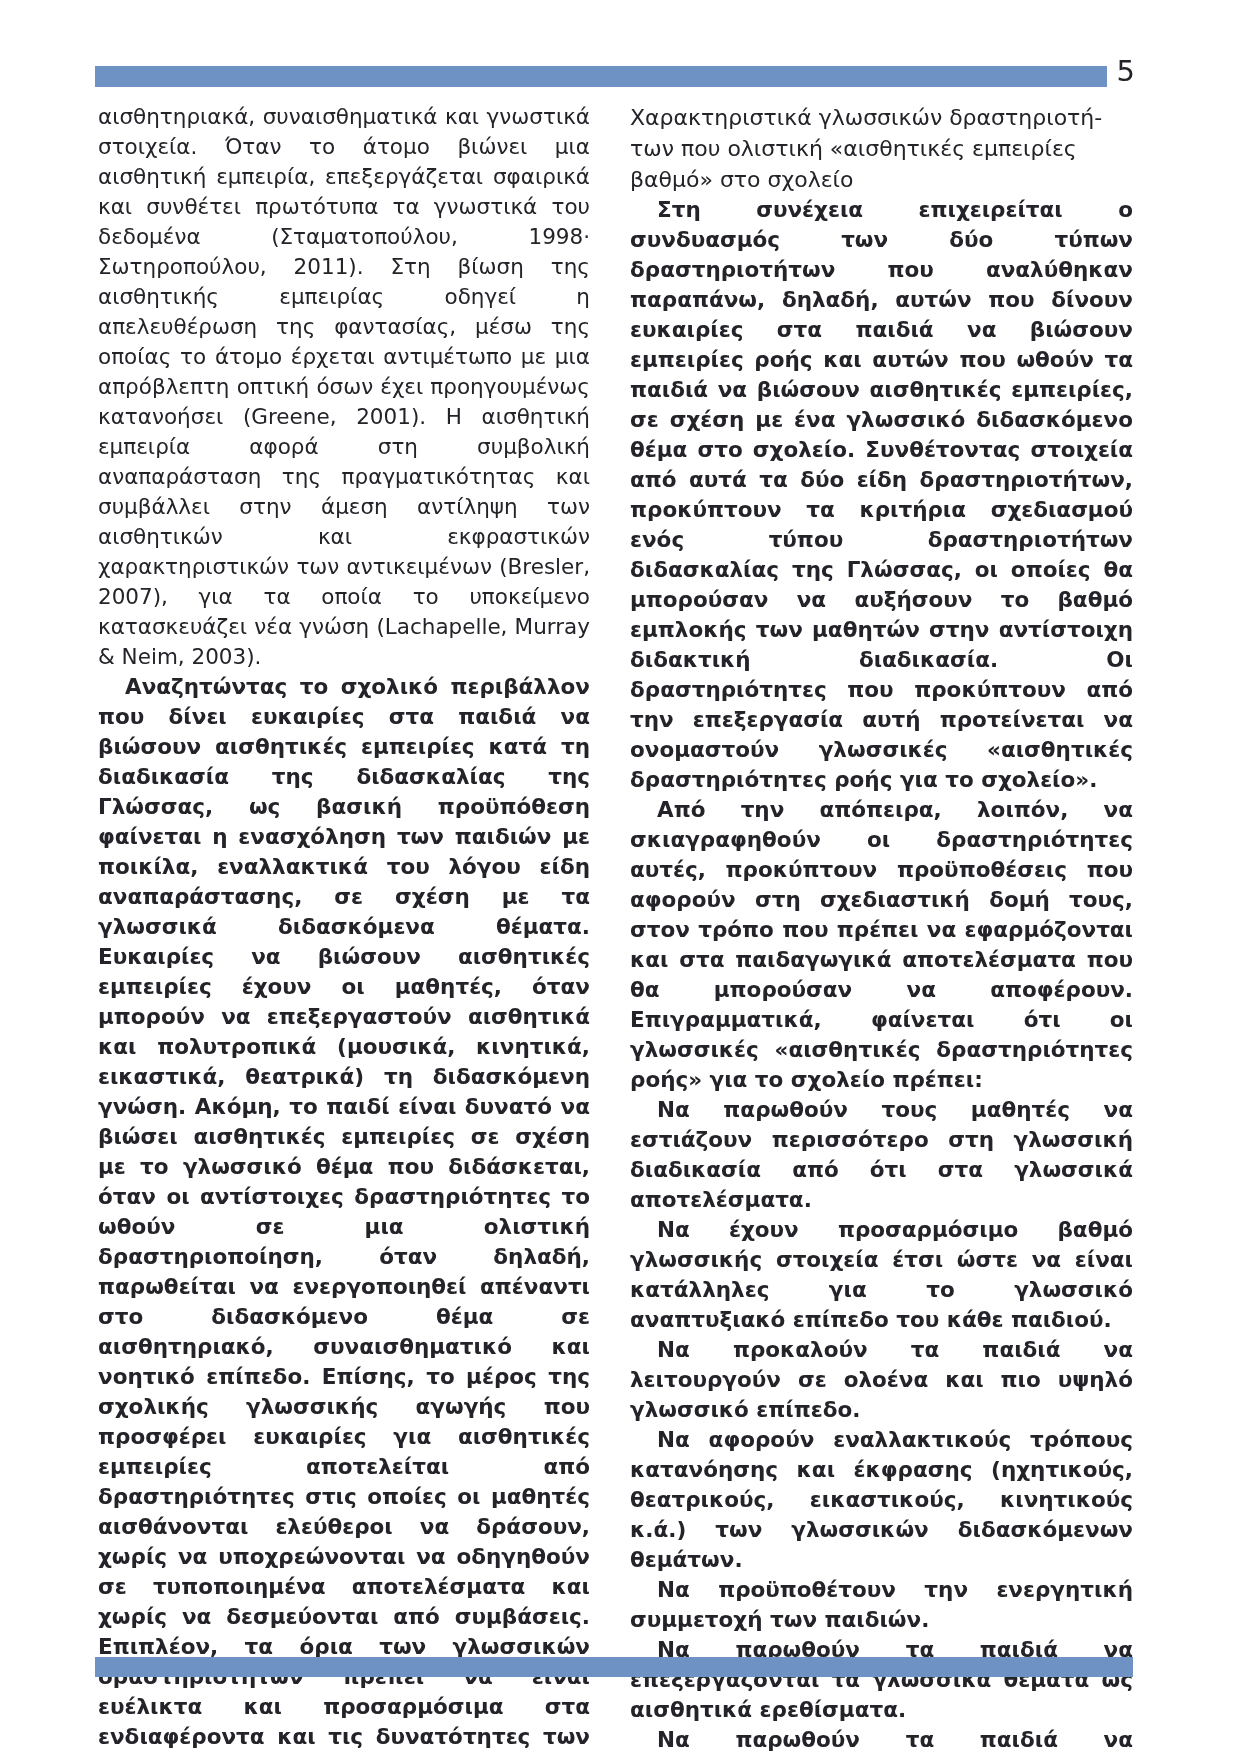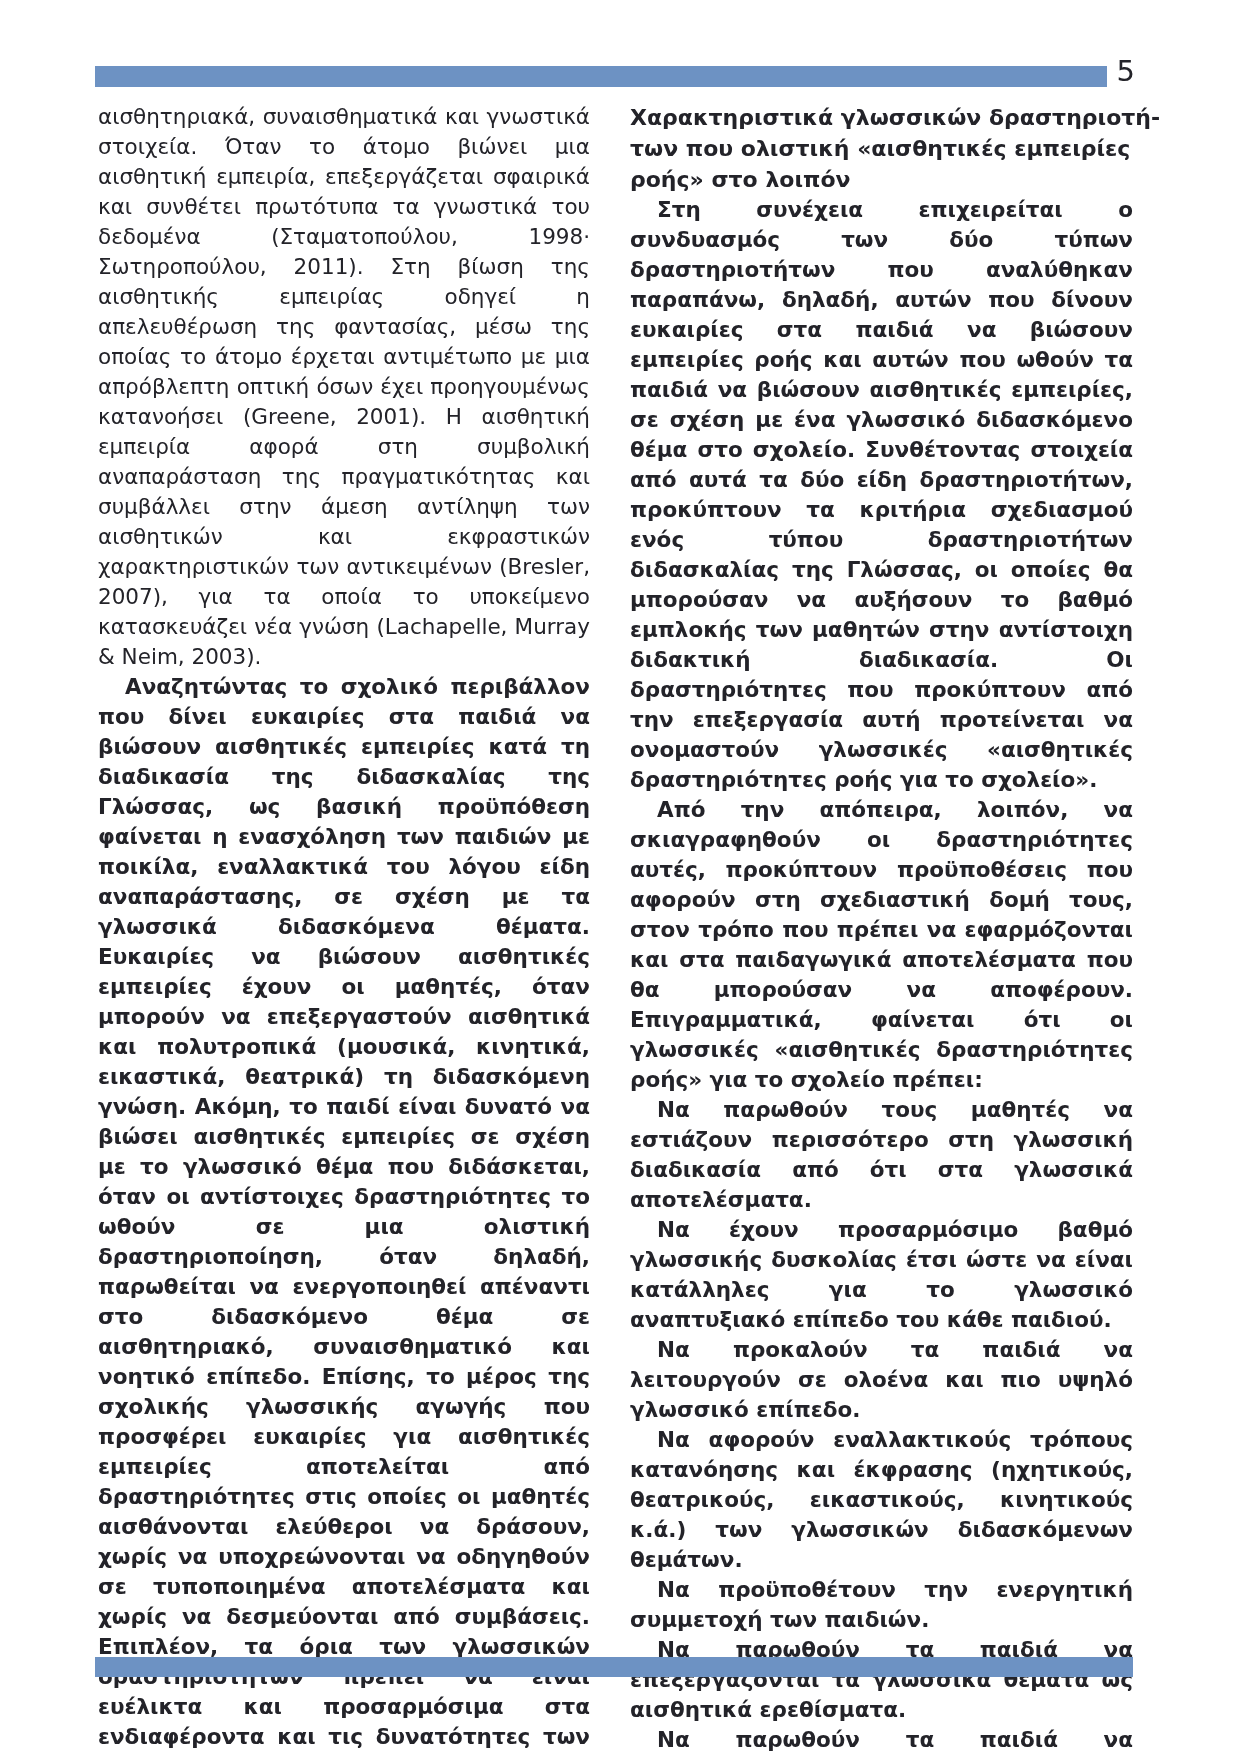--- a/index.html
+++ b/index.html
@@ -39,21 +39,21 @@
     text-align: justify;
     font-size: 21.5px;
     line-height: 30px;
   }
   .col-left  { left: 98px;  width: 492px; }
   .col-right { left: 630px; width: 503px; }
   .col p { margin: 0; }
   .col p.indent { text-indent: 27px; font-weight: bold; }
   .heading {
     margin: 0;
-    font-weight: bold;
+    font-weight: normal;
     font-size: 22px;
     line-height: 31px;
     text-align: left;
   }
   .heading .hl { display: block; white-space: nowrap; }
 </style>
 </head>
 <body>
 
 <div class="page">
@@ -63,26 +63,26 @@
 
   <div class="col col-left">
     <p>αισθητηριακά, συναισθηματικά και γνωστικά στοιχεία. Όταν το άτομο βιώνει μια αισθητική εμπειρία, επεξεργάζεται σφαιρικά και συνθέτει πρωτότυπα τα γνωστικά του δεδομένα (Σταματοπούλου, 1998· Σωτηροπούλου, 2011). Στη βίωση της αισθητικής εμπειρίας οδηγεί η απελευθέρωση της φαντασίας, μέσω της οποίας το άτομο έρχεται αντιμέτωπο με μια απρόβλεπτη οπτική όσων έχει προηγουμένως κατανοήσει (Greene, 2001). Η αισθητική εμπειρία αφορά στη συμβολική αναπαράσταση της πραγματικότητας και συμβάλλει στην άμεση αντίληψη των αισθητικών και εκφραστικών χαρακτηριστικών των αντικειμένων (Bresler, 2007), για τα οποία το υποκείμενο κατασκευάζει νέα γνώση (Lachapelle, Murray &amp; Neim, 2003).</p>
     <p class="indent">Αναζητώντας το σχολικό περιβάλλον που δίνει ευκαιρίες στα παιδιά να βιώσουν αισθητικές εμπειρίες κατά τη διαδικασία της διδασκαλίας της Γλώσσας, ως βασική προϋπόθεση φαίνεται η ενασχόληση των παιδιών με ποικίλα, εναλλακτικά του λόγου είδη αναπαράστασης, σε σχέση με τα γλωσσικά διδασκόμενα θέματα. Ευκαιρίες να βιώσουν αισθητικές εμπειρίες έχουν οι μαθητές, όταν μπορούν να επεξεργαστούν αισθητικά και πολυτροπικά (μουσικά, κινητικά, εικαστικά, θεατρικά) τη διδασκόμενη γνώση. Ακόμη, το παιδί είναι δυνατό να βιώσει αισθητικές εμπειρίες σε σχέση με το γλωσσικό θέμα που διδάσκεται, όταν οι αντίστοιχες δραστηριότητες το ωθούν σε μια ολιστική δραστηριοποίηση, όταν δηλαδή, παρωθείται να ενεργοποιηθεί απέναντι στο διδασκόμενο θέμα σε αισθητηριακό, συναισθηματικό και νοητικό επίπεδο. Επίσης, το μέρος της σχολικής γλωσσικής αγωγής που προσφέρει ευκαιρίες για αισθητικές εμπειρίες αποτελείται από δραστηριότητες στις οποίες οι μαθητές αισθάνονται ελεύθεροι να δράσουν, χωρίς να υποχρεώνονται να οδηγηθούν σε τυποποιημένα αποτελέσματα και χωρίς να δεσμεύονται από συμβάσεις. Επιπλέον, τα όρια των γλωσσικών δραστηριοτήτων πρέπει να είναι ευέλικτα και προσαρμόσιμα στα ενδιαφέροντα και τις δυνατότητες των παιδιών. Το περιβάλλον πρέπει να μην προκαλεί απόσπαση της προσοχής των παιδιών και να τους παρέχει τη δυνατότητα να εμπλέκονται για ικανό χρονικό διάστημα, να δίνουν σημασία στη λεπτομέρεια και να πραγματοποιούν τις εργασίες τους με ακρίβεια. Σε ένα τέτοιο περιβάλλον δημιουργείται παιγνιώδης ατμόσφαιρα, στην οποία τα παιδιά τολμούν να εμπλέκονται σε ανεξερεύνητους γλωσσικούς πειραματισμούς και να λειτουργούν δημιουργικά.</p>
   </div>
 
   <div class="col col-right">
     <h2 class="heading">
       <span class="hl">Χαρακτηριστικά γλωσσικών δραστηριοτή-</span>
       <span class="hl">των που ολιστική «αισθητικές εμπειρίες</span>
-      <span class="hl">ροής» στο λοιπόν</span>
+      <span class="hl">βαθμό» στο σχολείο</span>
     </h2>
     <p class="indent">Στη συνέχεια επιχειρείται ο συνδυασμός των δύο τύπων δραστηριοτήτων που αναλύθηκαν παραπάνω, δηλαδή, αυτών που δίνουν ευκαιρίες στα παιδιά να βιώσουν εμπειρίες ροής και αυτών που ωθούν τα παιδιά να βιώσουν αισθητικές εμπειρίες, σε σχέση με ένα γλωσσικό διδασκόμενο θέμα στο σχολείο. Συνθέτοντας στοιχεία από αυτά τα δύο είδη δραστηριοτήτων, προκύπτουν τα κριτήρια σχεδιασμού ενός τύπου δραστηριοτήτων διδασκαλίας της Γλώσσας, οι οποίες θα μπορούσαν να αυξήσουν το βαθμό εμπλοκής των μαθητών στην αντίστοιχη διδακτική διαδικασία. Οι δραστηριότητες που προκύπτουν από την επεξεργασία αυτή προτείνεται να ονομαστούν γλωσσικές «αισθητικές δραστηριότητες ροής για το σχολείο».</p>
     <p class="indent">Από την απόπειρα, λοιπόν, να σκιαγραφηθούν οι δραστηριότητες αυτές, προκύπτουν προϋποθέσεις που αφορούν στη σχεδιαστική δομή τους, στον τρόπο που πρέπει να εφαρμόζονται και στα παιδαγωγικά αποτελέσματα που θα μπορούσαν να αποφέρουν. Επιγραμματικά, φαίνεται ότι οι γλωσσικές «αισθητικές δραστηριότητες ροής» για το σχολείο πρέπει:</p>
     <p class="indent">Να παρωθούν τους μαθητές να εστιάζουν περισσότερο στη γλωσσική διαδικασία από ότι στα γλωσσικά αποτελέσματα.</p>
-    <p class="indent">Να έχουν προσαρμόσιμο βαθμό γλωσσικής δυσκολίας έτσι ώστε να είναι κατάλληλες για το γλωσσικό αναπτυξιακό επίπεδο του κάθε παιδιού.</p>
+    <p class="indent">Να έχουν προσαρμόσιμο βαθμό γλωσσικής στοιχεία έτσι ώστε να είναι κατάλληλες για το γλωσσικό αναπτυξιακό επίπεδο του κάθε παιδιού.</p>
     <p class="indent">Να προκαλούν τα παιδιά να λειτουργούν σε ολοένα και πιο υψηλό γλωσσικό επίπεδο.</p>
     <p class="indent">Να αφορούν εναλλακτικούς τρόπους κατανόησης και έκφρασης (ηχητικούς, θεατρικούς, εικαστικούς, κινητικούς κ.ά.) των γλωσσικών διδασκόμενων θεμάτων.</p>
     <p class="indent">Να προϋποθέτουν την ενεργητική συμμετοχή των παιδιών.</p>
     <p class="indent">Να παρωθούν τα παιδιά να επεξεργάζονται τα γλωσσικά θέματα ως αισθητικά ερεθίσματα.</p>
     <p class="indent">Να παρωθούν τα παιδιά να δημιουργούν δικά τους γλωσσικά έργα.</p>
     <p class="indent">Να καλούν τα παιδιά να θέτουν σε λειτουργία τη φαντασία τους και άλλες δημιουργικές μορφές συμπεριφοράς.</p>
 
   </div>
 
   <div class="footer-bar"></div>

